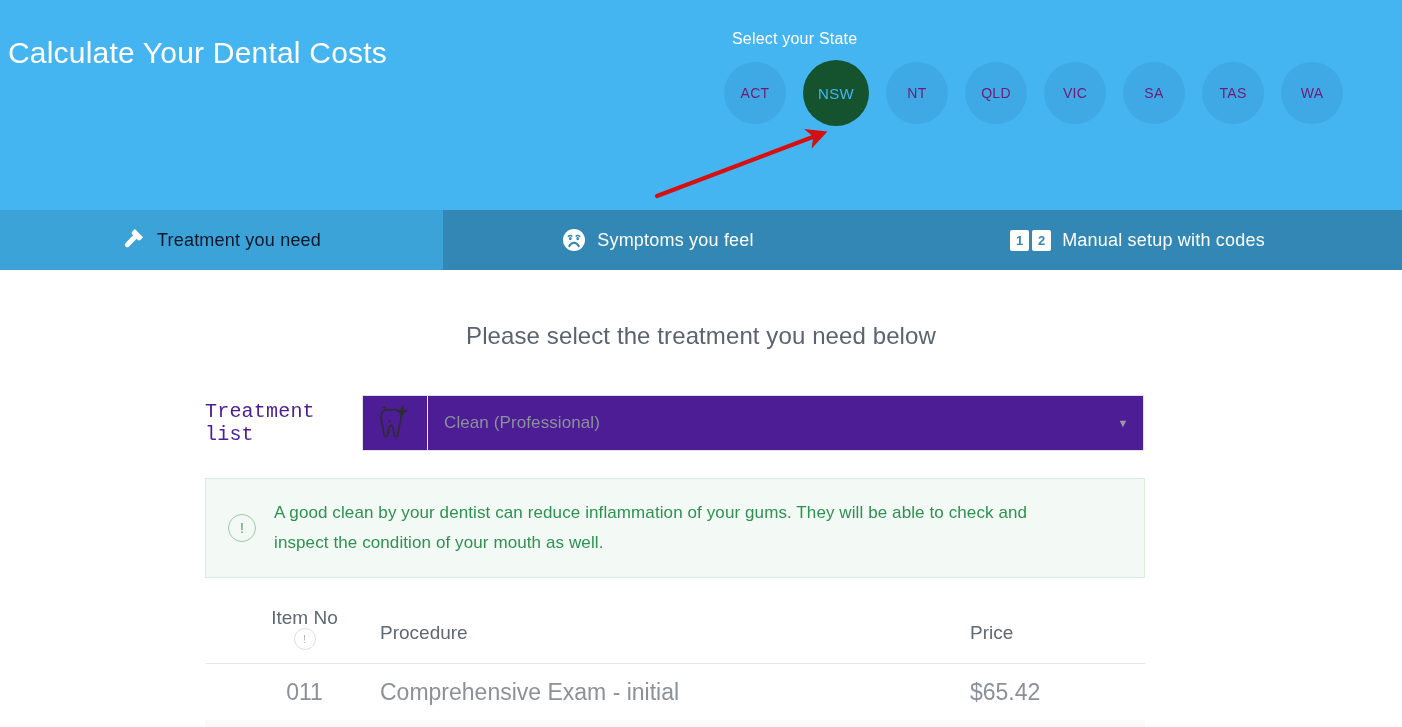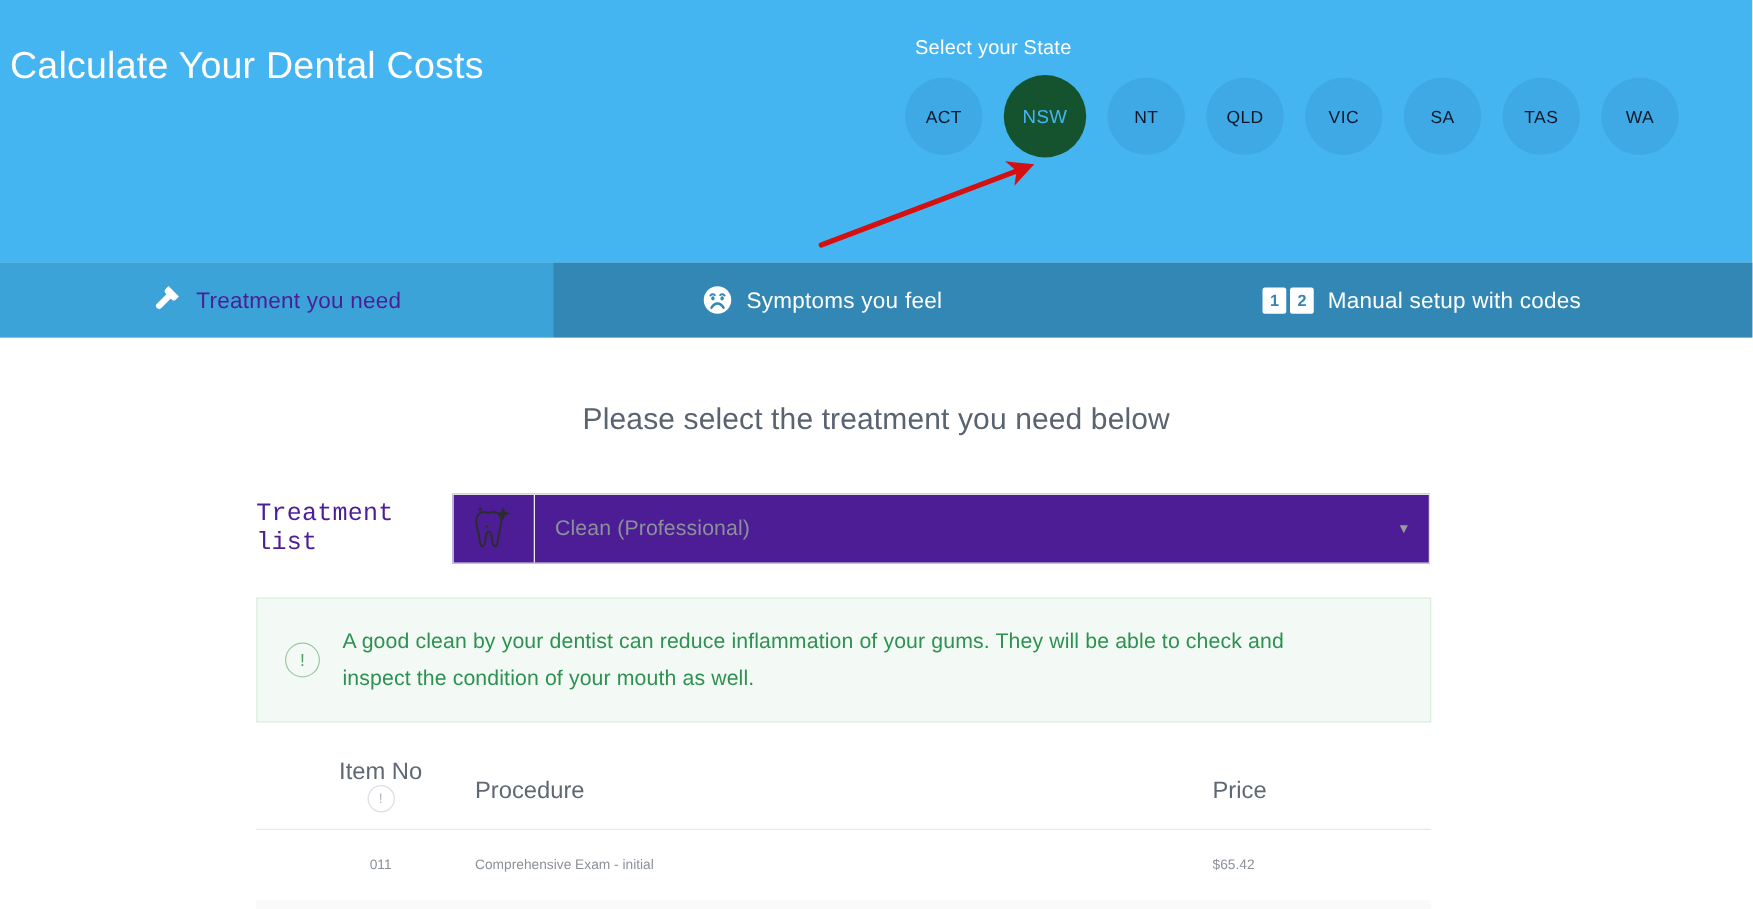--- a/index.html
+++ b/index.html
@@ -46,21 +46,21 @@
   .state-row {
     display: flex;
     gap: 17px;
     align-items: center;
   }
   .state-btn {
     width: 62px;
     height: 62px;
     border-radius: 50%;
     background: #3fa9e5;
-    color: #0f172a;
+    color: #701a75;
     display: flex;
     align-items: center;
     justify-content: center;
     font-size: 14px;
     letter-spacing: 0.3px;
     cursor: pointer;
     flex: none;
     user-select: none;
   }
   .state-btn.selected {
@@ -93,21 +93,21 @@
     align-items: center;
     justify-content: center;
     gap: 11px;
     height: 60px;
     font-size: 18px;
     color: #ffffff;
     cursor: pointer;
     user-select: none;
     letter-spacing: 0.2px;
   }
-  .tab-1 { width: 443px; background: #3ba3d8; color: #4c1d95; }
+  .tab-1 { width: 443px; background: #3ba3d8; color: #0f172a; }
   .tab-2 { width: 430px; background: #3287b4; }
   .tab-3 { width: 529px; background: #3287b4; }
   .tab-icon { display: flex; align-items: center; justify-content: center; flex: none; }
   .numbox-wrap { display: flex; gap: 3px; }
   .numbox {
     width: 19px; height: 21px;
     background: #ffffff;
     color: #3287b4;
     border-radius: 2px;
     font-size: 13px;
@@ -219,21 +219,21 @@
     align-items: center;
     height: 62px;
     border-bottom: 1px solid #e6e8ea;
     font-size: 19px;
     color: #5f6873;
   }
   .t-row {
     display: flex;
     align-items: center;
     height: 56px;
-    font-size: 11px;
+    font-size: 23px;
     color: #8b9199;
   }
   .t-row.striped { background: #fafafa; }
   .c-item { width: 175px; padding-left: 24px; display: flex; align-items: center; gap: 8px; flex-direction: column; }
   .c-proc { width: 590px; }
   .c-price { width: 175px; }
   .hdr-info {
     width: 22px; height: 22px;
     border-radius: 50%;
     border: 1px solid #dcdfe2;

